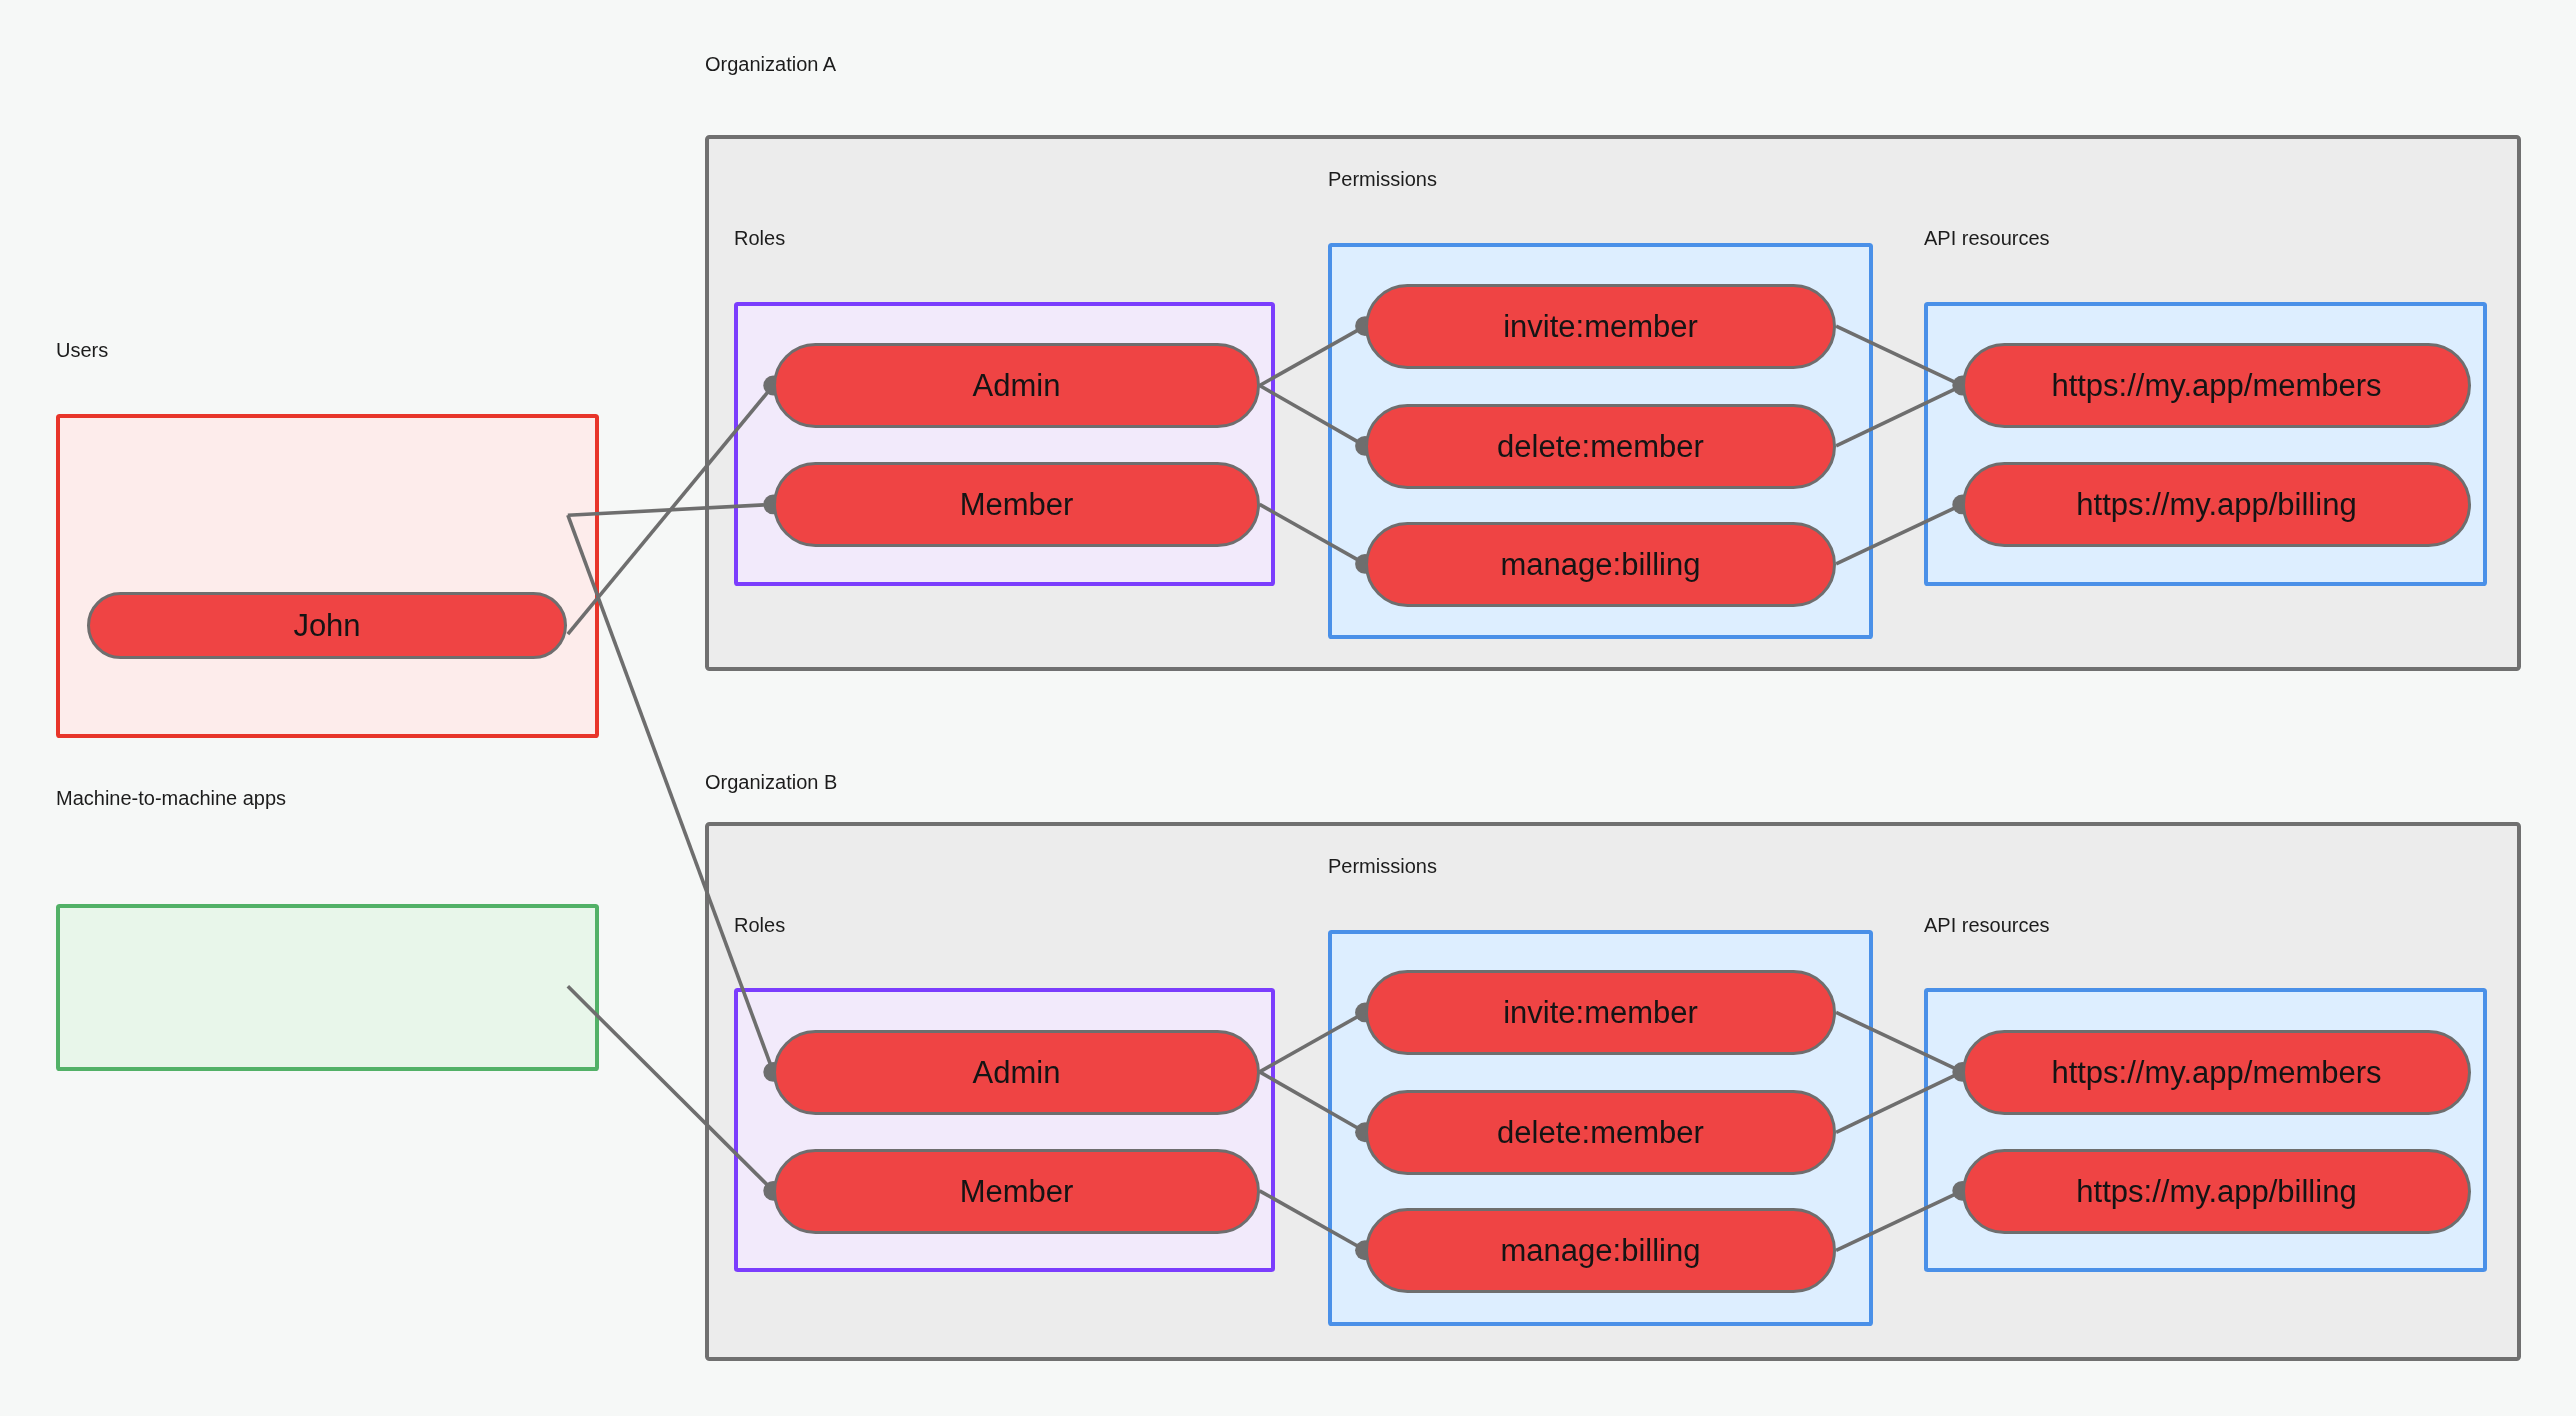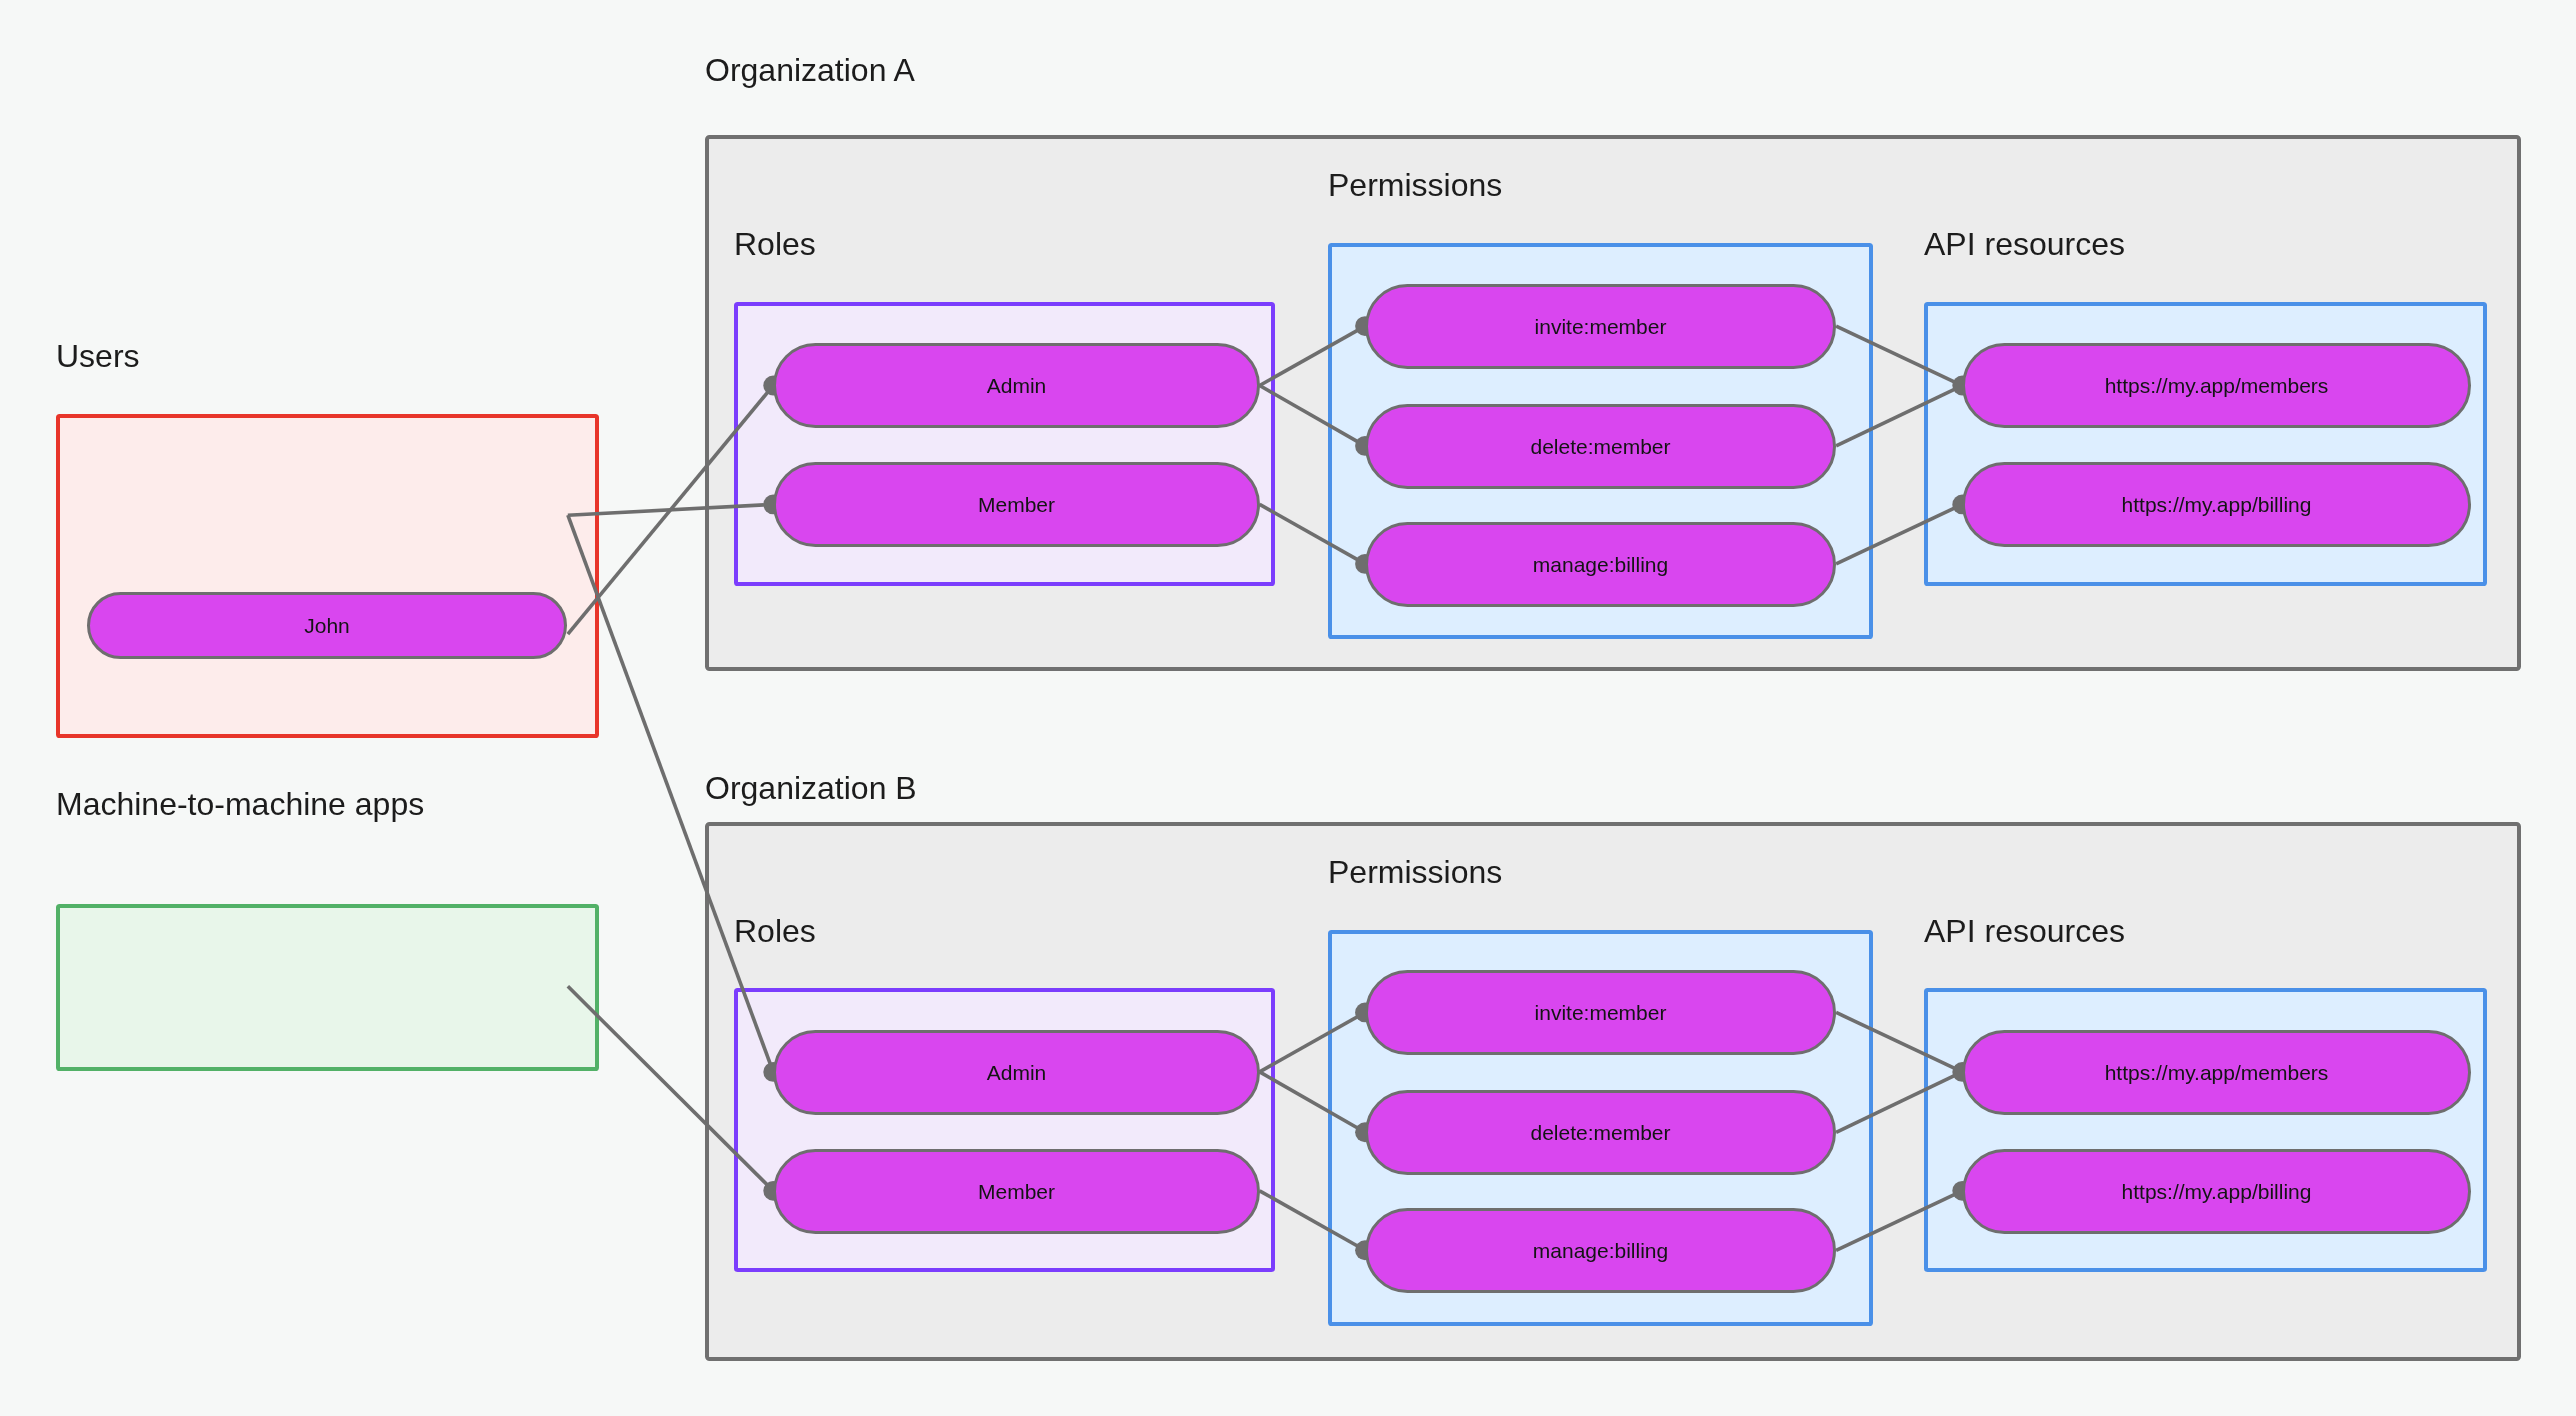--- a/index.html
+++ b/index.html
@@ -63,38 +63,38 @@
   }
   .group.apis {
     background: #ddeeff;
     border: 4.5px solid #4a90e8;
     z-index: 3;
   }
 
   
   .caption {
     position: absolute;
-    font-size: 32px;
+    font-size: 20px;
     color: #1c1c1c;
     white-space: nowrap;
     line-height: 1;
     z-index: 4;
   }
 
   
   .node {
     position: absolute;
     box-sizing: border-box;
-    background: #d946ef;
+    background: #ef4444;
     border: 3.6px solid #6e6e6e;
     border-radius: 900px;
     display: flex;
     align-items: center;
     justify-content: center;
-    font-size: 21px;
+    font-size: 31px;
     color: #141414;
     white-space: nowrap;
     z-index: 10;
   }
 </style>
 </head>
 <body>
 
 <div id="stage">
 

